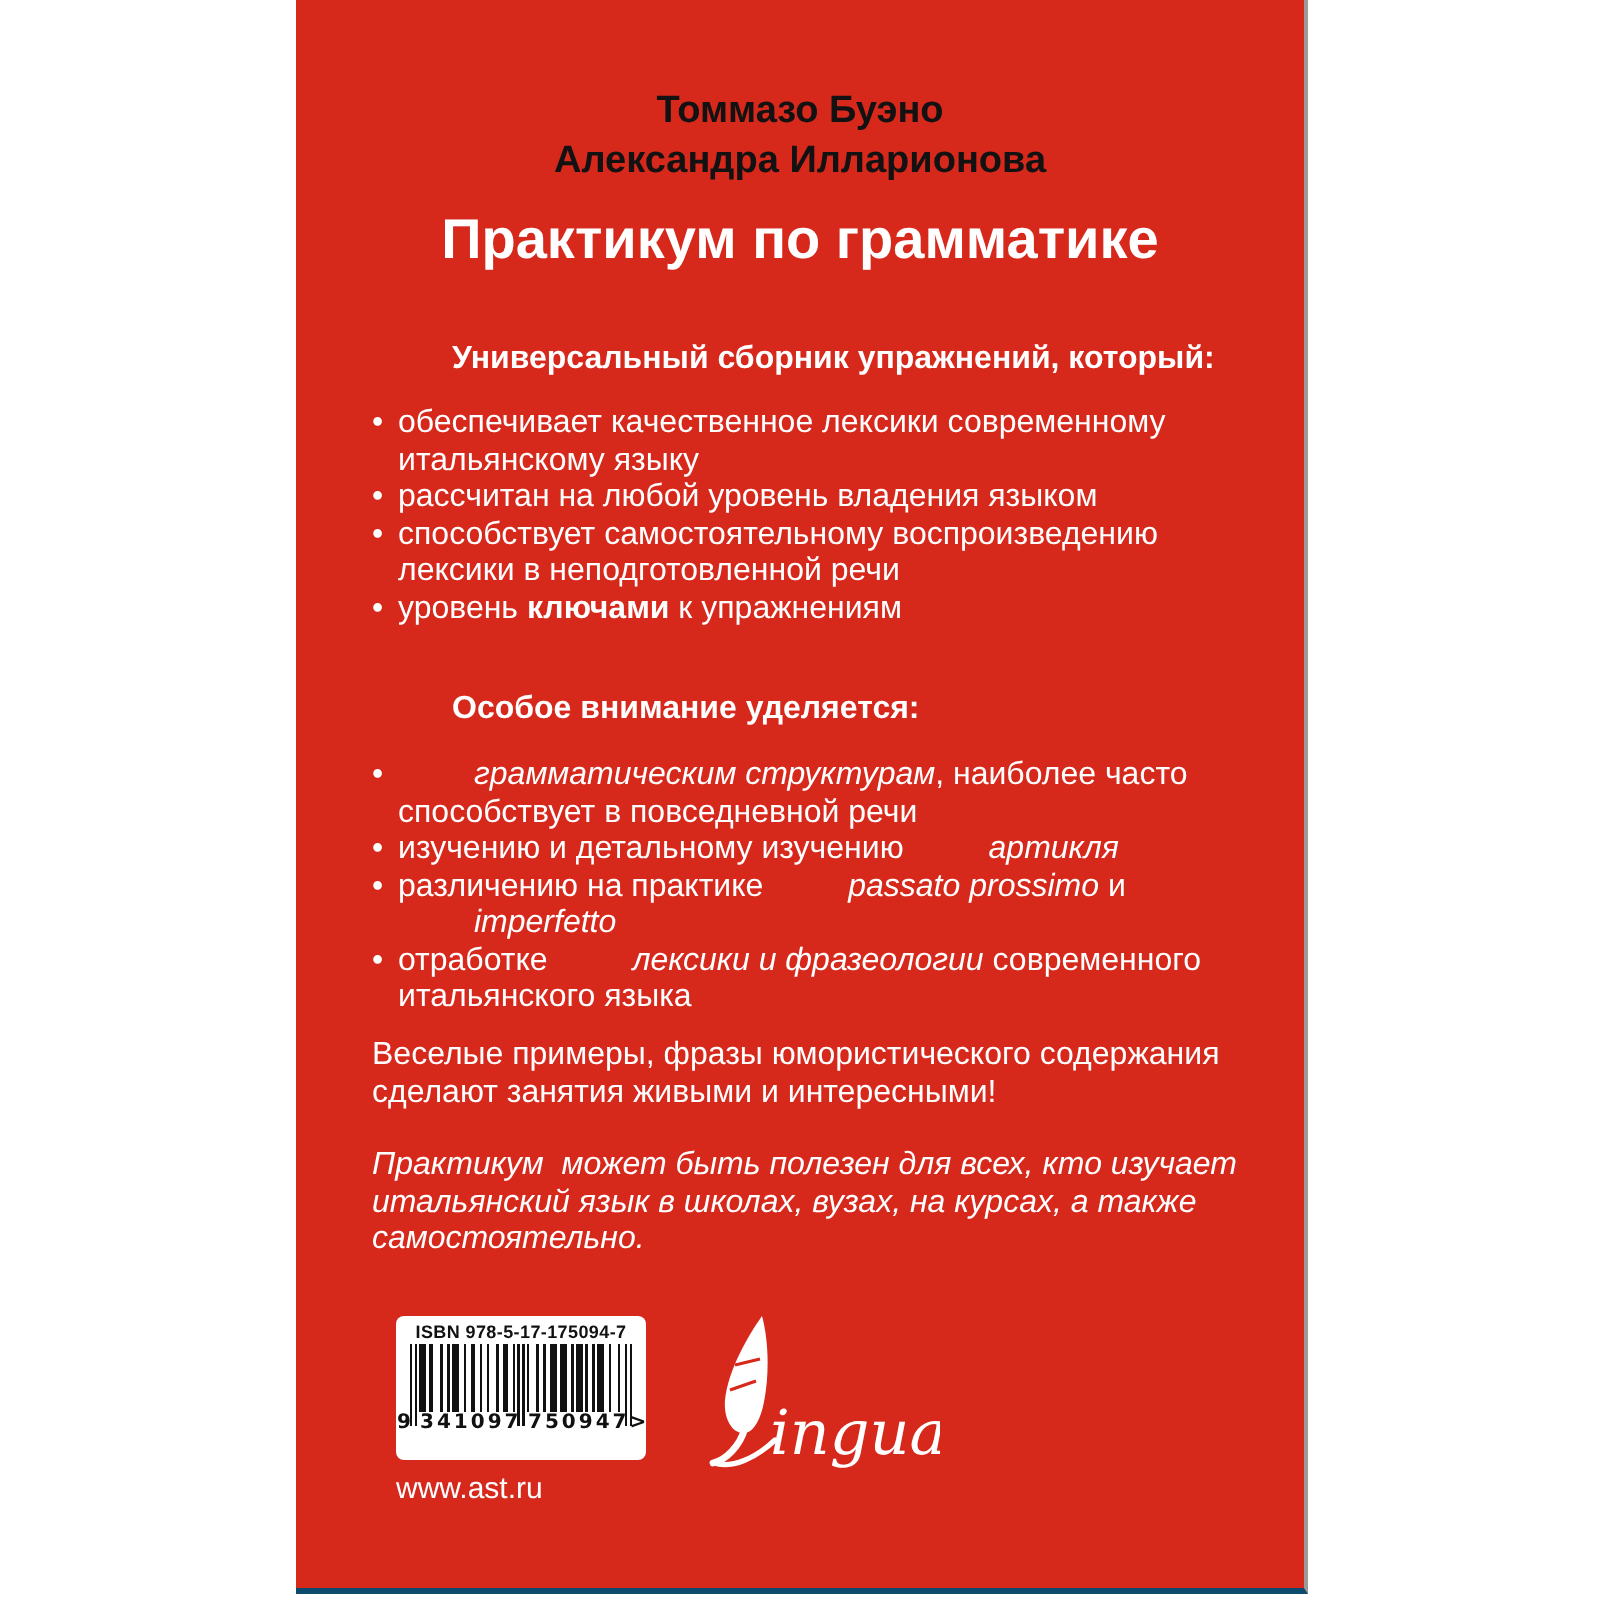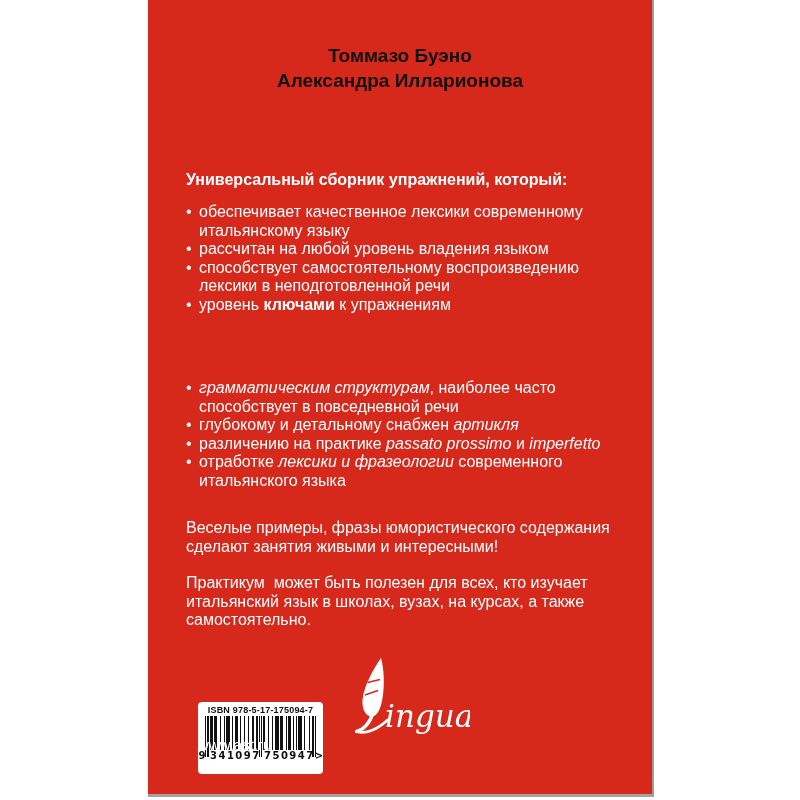--- a/index.html
+++ b/index.html
@@ -4,45 +4,45 @@
 <style>
   html,body{margin:0;padding:0;}
   body{
     width:800px;height:800px;background:#ffffff;position:relative;overflow:hidden;
     font-family:"Liberation Sans", sans-serif;
   }
   .cover{
     position:absolute;left:148px;top:0;width:504px;height:794px;
     background:var(--red,#d7281c);
     border-right:2px solid #a09a97;
-    border-bottom:3px solid #a3a3a3;
+    border-bottom:3px solid #0c4a6e;
   }
   .authors{
     position:absolute;top:43px;left:0;width:100%;
     text-align:center;color:var(--black,#121212);
     font-weight:bold;font-size:19px;line-height:25px;
   }
   .title{
     position:absolute;top:104px;left:0;width:100%;margin:0;
     text-align:center;color:var(--white,#ffffff);
     font-weight:bold;font-size:28px;line-height:32px;
   }
   .block{position:absolute;left:38px;color:var(--white,#ffffff);}
-  .h{font-size:16px;font-weight:bold;line-height:19px;width:460px;}
+  .h{font-size:16px;font-weight:bold;line-height:19px;width:460px;margin-left:40px;}
   ul.list{margin:0;padding:0;list-style:none;width:452px;font-size:16px;line-height:18.5px;}
   ul.list li{position:relative;padding-left:13px;}
   ul.list .marker{position:absolute;left:0;top:0;}
   .b{font-weight:bold;}
-  .i{font-style:italic;}
+  .i{font-style:italic;margin-left:38px;}
   .para{margin:0;width:468px;font-size:16px;line-height:18.5px;white-space:pre-wrap;}
-  .para.italic{}
+  .para.italic{font-style:italic;}
 
   .bcbox{
     position:absolute;left:50px;top:658px;width:125px;height:72px;
-    background:#ffffff;border-radius:4px;margin-top:44px;
+    background:#ffffff;border-radius:4px;
   }
   .bc-label{
     position:absolute;top:3px;left:0;width:100%;text-align:center;
     color:#111;font-size:9px;font-weight:bold;letter-spacing:0.2px;white-space:nowrap;
   }
   .bc-bars{position:absolute;left:7px;top:14px;}
   .d{
     position:absolute;color:#111;font-size:10px;font-weight:bold;
     font-family:"DejaVu Sans", sans-serif;letter-spacing:1.5px;text-align:center;
   }
@@ -63,32 +63,34 @@
 </head>
 <body>
 
 <div class="cover">
 
   <div class="authors">
     <div>Томмазо Буэно</div>
     <div>Александра Илларионова</div>
   </div>
 
+  <h1 class="title">Практикум по грамматике</h1>
 
   <div class="block h" style="top:170px">Универсальный сборник упражнений, который:</div>
   <ul class="block list" style="top:203px">
       <li><span class="marker">•</span><span>обеспечивает качественное лексики современному итальянскому языку</span></li>
       <li><span class="marker">•</span><span>рассчитан на любой уровень владения языком</span></li>
       <li><span class="marker">•</span><span>способствует самостоятельному воспроизведению лексики в неподготовленной речи</span></li>
       <li><span class="marker">•</span><span>уровень </span><span class="b">ключами</span><span> к упражнениям</span></li>
     </ul>
 
+  <div class="block h" style="top:345px">Особое внимание уделяется:</div>
   <ul class="block list" style="top:379px">
       <li><span class="marker">•</span><span class="i">грамматическим структурам</span><span>, наиболее часто способствует в повседневной речи</span></li>
-      <li><span class="marker">•</span><span>глубокому и детальному снабжен </span><span class="i">артикля</span></li>
+      <li><span class="marker">•</span><span>изучению и детальному изучению </span><span class="i">артикля</span></li>
       <li><span class="marker">•</span><span>различению на практике </span><span class="i">passato prossimo</span><span> и </span><span class="i">imperfetto</span></li>
       <li><span class="marker">•</span><span>отработке </span><span class="i">лексики и фразеологии</span><span> современного итальянского языка</span></li>
     </ul>
 
   <p class="block para" style="top:519px">Веселые примеры, фразы юмористического содержания<br>сделают занятия живыми и интересными!</p>
   <p class="block para italic" style="top:574px">Практикум  может быть полезен для всех, кто изучает<br>итальянский язык в школах, вузах, на курсах, а также<br>самостоятельно.</p>
 
   <div class="bcbox">
     <div class="bc-label">ISBN 978-5-17-175094-7</div>
     <svg class="bc-bars" width="111" height="41" viewBox="0 0 95 41" preserveAspectRatio="none" shape-rendering="crispEdges">

